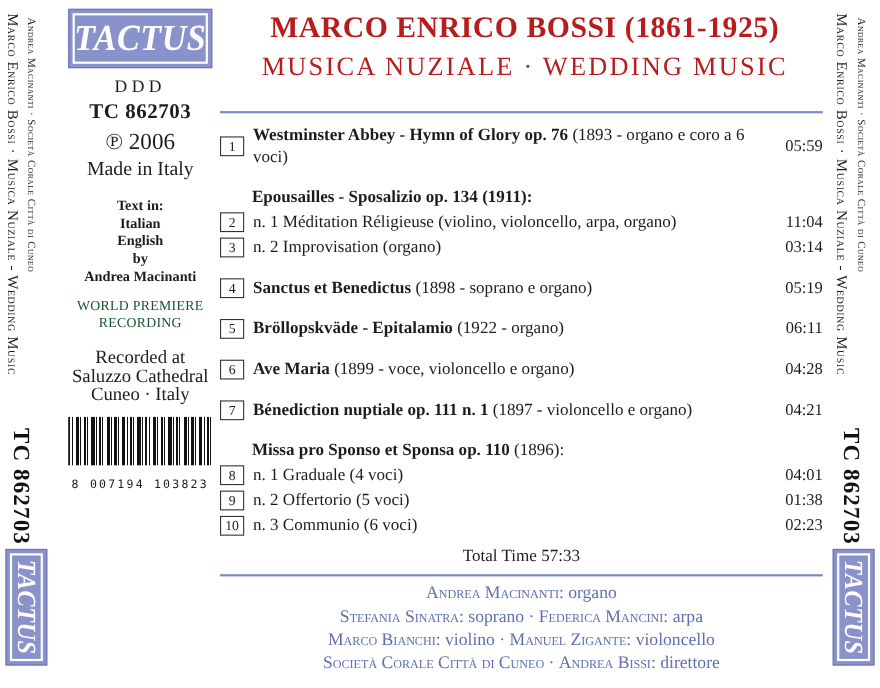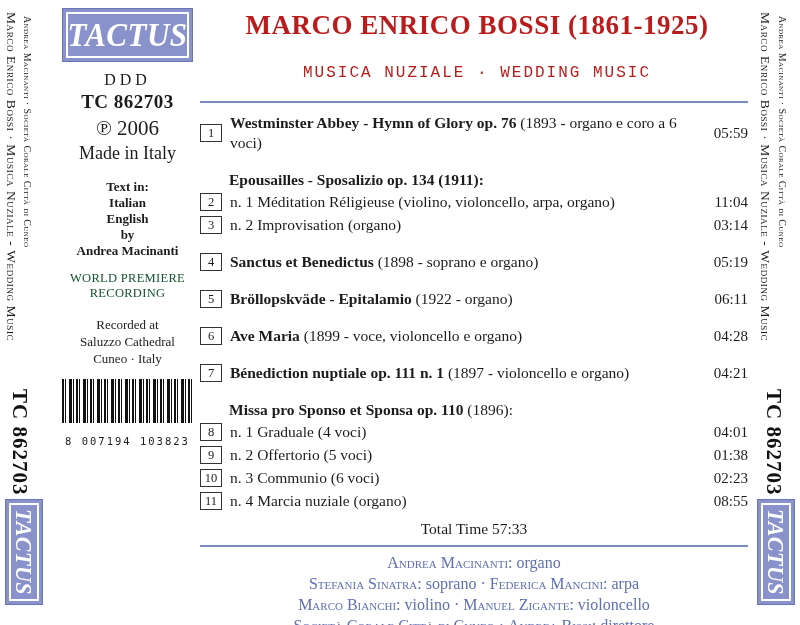--- a/index.html
+++ b/index.html
@@ -50,36 +50,36 @@
   }
   .corner-logo .logo-text{font-size:22px;}
   
   .leftcol{position:absolute;left:57px;top:8px;width:141px;text-align:center;}
   .fmt{margin-top:9px;font-size:16px;letter-spacing:4px;}
   .cat{margin-top:2px;font-size:19px;font-weight:bold;letter-spacing:.5px;}
   .pline{margin-top:3px;font-size:21px;}
   .made{margin-top:2px;font-size:18px;}
   .textin{margin-top:15px;font-size:13px;font-weight:bold;line-height:16px;}
   .premiere{margin-top:12px;font-size:12.5px;color:#14532d;line-height:15px;letter-spacing:.3px;}
-  .recorded{margin-top:15px;font-size:13px;line-height:17px;}
+  .recorded{margin-top:15px;font-size:17px;line-height:17px;}
   .barcode{margin-top:12px;}
   .bars{
     width:132px;height:44px;margin:0 auto;
     background:repeating-linear-gradient(90deg,
       #111 0 2px,#fff 2px 3px,#111 3px 4px,#fff 4px 7px,
       #111 7px 10px,#fff 10px 11px,#111 11px 12px,#fff 12px 14px);
   }
   .bdigits{
     margin-top:12px;font-family:"DejaVu Sans Mono",monospace;
     font-size:10.5px;letter-spacing:2px;white-space:nowrap;
   }
   
   .header{position:absolute;left:203px;top:10px;width:548px;text-align:center;color:#b91c1c;}
   .header .title{font-size:27px;font-weight:bold;letter-spacing:.5px;}
-  .header .subtitle{margin-top:23px;font-size:16px;letter-spacing:2px;font-family:Liberation Mono, monospace;}
+  .header .subtitle{margin-top:7px;font-size:24px;letter-spacing:2px;}
   
   .tracks{position:absolute;left:200px;top:101px;width:548px;}
   .hr{height:2px;background:#7d89c3;}
   .tgroup{margin-top:17px;}
   .tgroup.first{margin-top:10px;}
   .ghead{font-size:15.5px;padding-left:29px;line-height:19px;}
   .trow{display:flex;align-items:center;font-size:15.5px;line-height:20px;margin-top:3px;}
   .tnum{
     flex:none;width:20px;height:16px;border:1px solid #333;
     font-size:12.5px;line-height:16px;text-align:center;margin-right:8px;
@@ -219,25 +219,20 @@
         <div class="trow">
           <div class="tnum">9</div>
           <div class="ttitle"><span>n. 2 Offertorio (5 voci)</span></div>
           <div class="ttime">01:38</div>
         </div>
         <div class="trow">
           <div class="tnum">10</div>
           <div class="ttitle"><span>n. 3 Communio (6 voci)</span></div>
           <div class="ttime">02:23</div>
         </div>
-        <div class="trow">
-          <div class="tnum">11</div>
-          <div class="ttitle"><span>n. 4 Marcia nuziale (organo)</span></div>
-          <div class="ttime">08:55</div>
-        </div>
       </div>
     </div>
   <div class="total">Total Time 57:33</div>
   <div class="hr bottom"></div>
   <div class="credits">
       <p><span class="sc">Andrea Macinanti</span><span>: organo</span></p>
       <p><span class="sc">Stefania Sinatra</span><span>: soprano · </span><span class="sc">Federica Mancini</span><span>: arpa</span></p>
       <p><span class="sc">Marco Bianchi</span><span>: violino · </span><span class="sc">Manuel Zigante</span><span>: violoncello</span></p>
       <p><span class="sc">Società Corale Città di Cuneo</span><span> · </span><span class="sc">Andrea Bissi</span><span>: direttore</span></p>
     </div>

